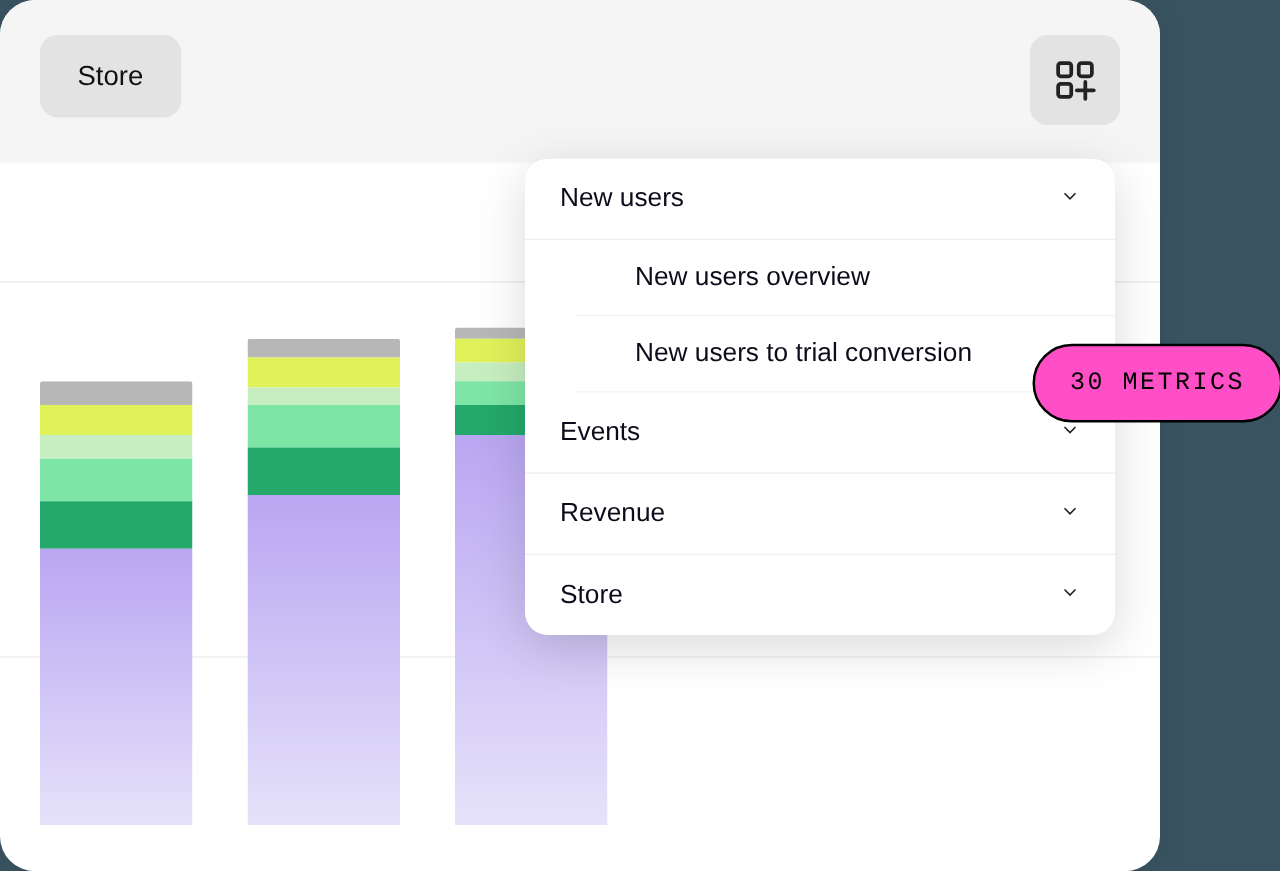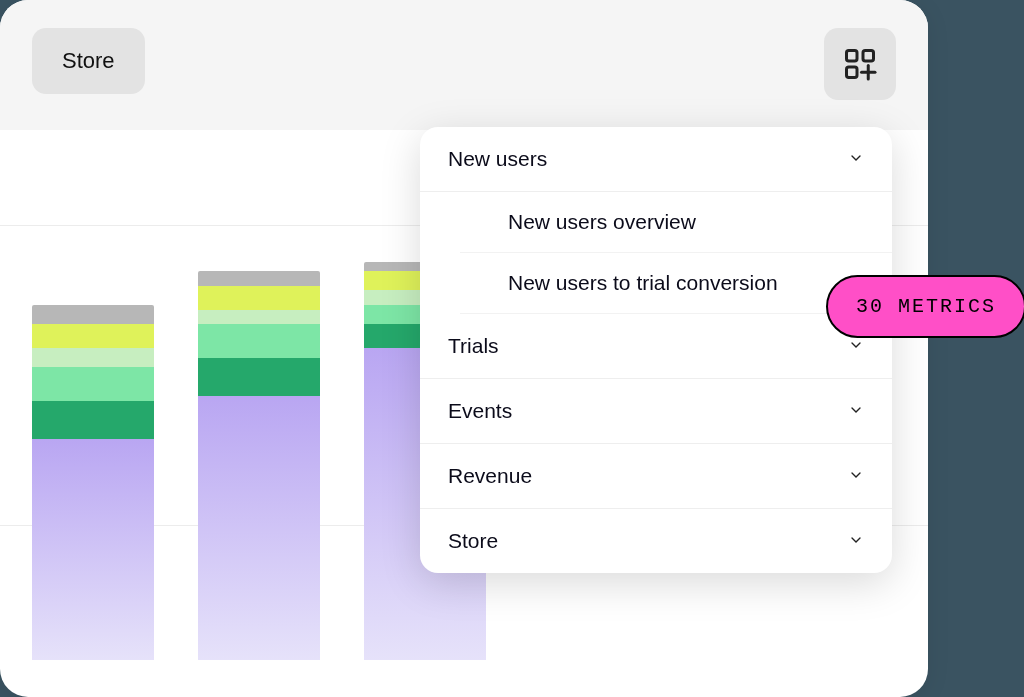--- a/index.html
+++ b/index.html
@@ -180,26 +180,20 @@
 <div class="dropdown">
     <div class="dd-section">
       <span>New users</span>
       <span class="chev"><svg viewBox="0 0 24 24" fill="none" stroke="#222" stroke-width="2" stroke-linecap="round">
           <polyline points="6 9 12 15 18 9"></polyline>
         </svg></span>
     </div>
     <div class="dd-sub"><span>New users overview</span></div>
     <div class="dd-sub"><span>New users to trial conversion</span></div>
     <div class="dd-section">
-      <span>Trials</span>
-      <span class="chev"><svg viewBox="0 0 24 24" fill="none" stroke="#222" stroke-width="2" stroke-linecap="round">
-          <polyline points="6 9 12 15 18 9"></polyline>
-        </svg></span>
-    </div>
-    <div class="dd-section">
       <span>Events</span>
       <span class="chev"><svg viewBox="0 0 24 24" fill="none" stroke="#222" stroke-width="2" stroke-linecap="round">
           <polyline points="6 9 12 15 18 9"></polyline>
         </svg></span>
     </div>
     <div class="dd-section">
       <span>Revenue</span>
       <span class="chev"><svg viewBox="0 0 24 24" fill="none" stroke="#222" stroke-width="2" stroke-linecap="round">
           <polyline points="6 9 12 15 18 9"></polyline>
         </svg></span>

